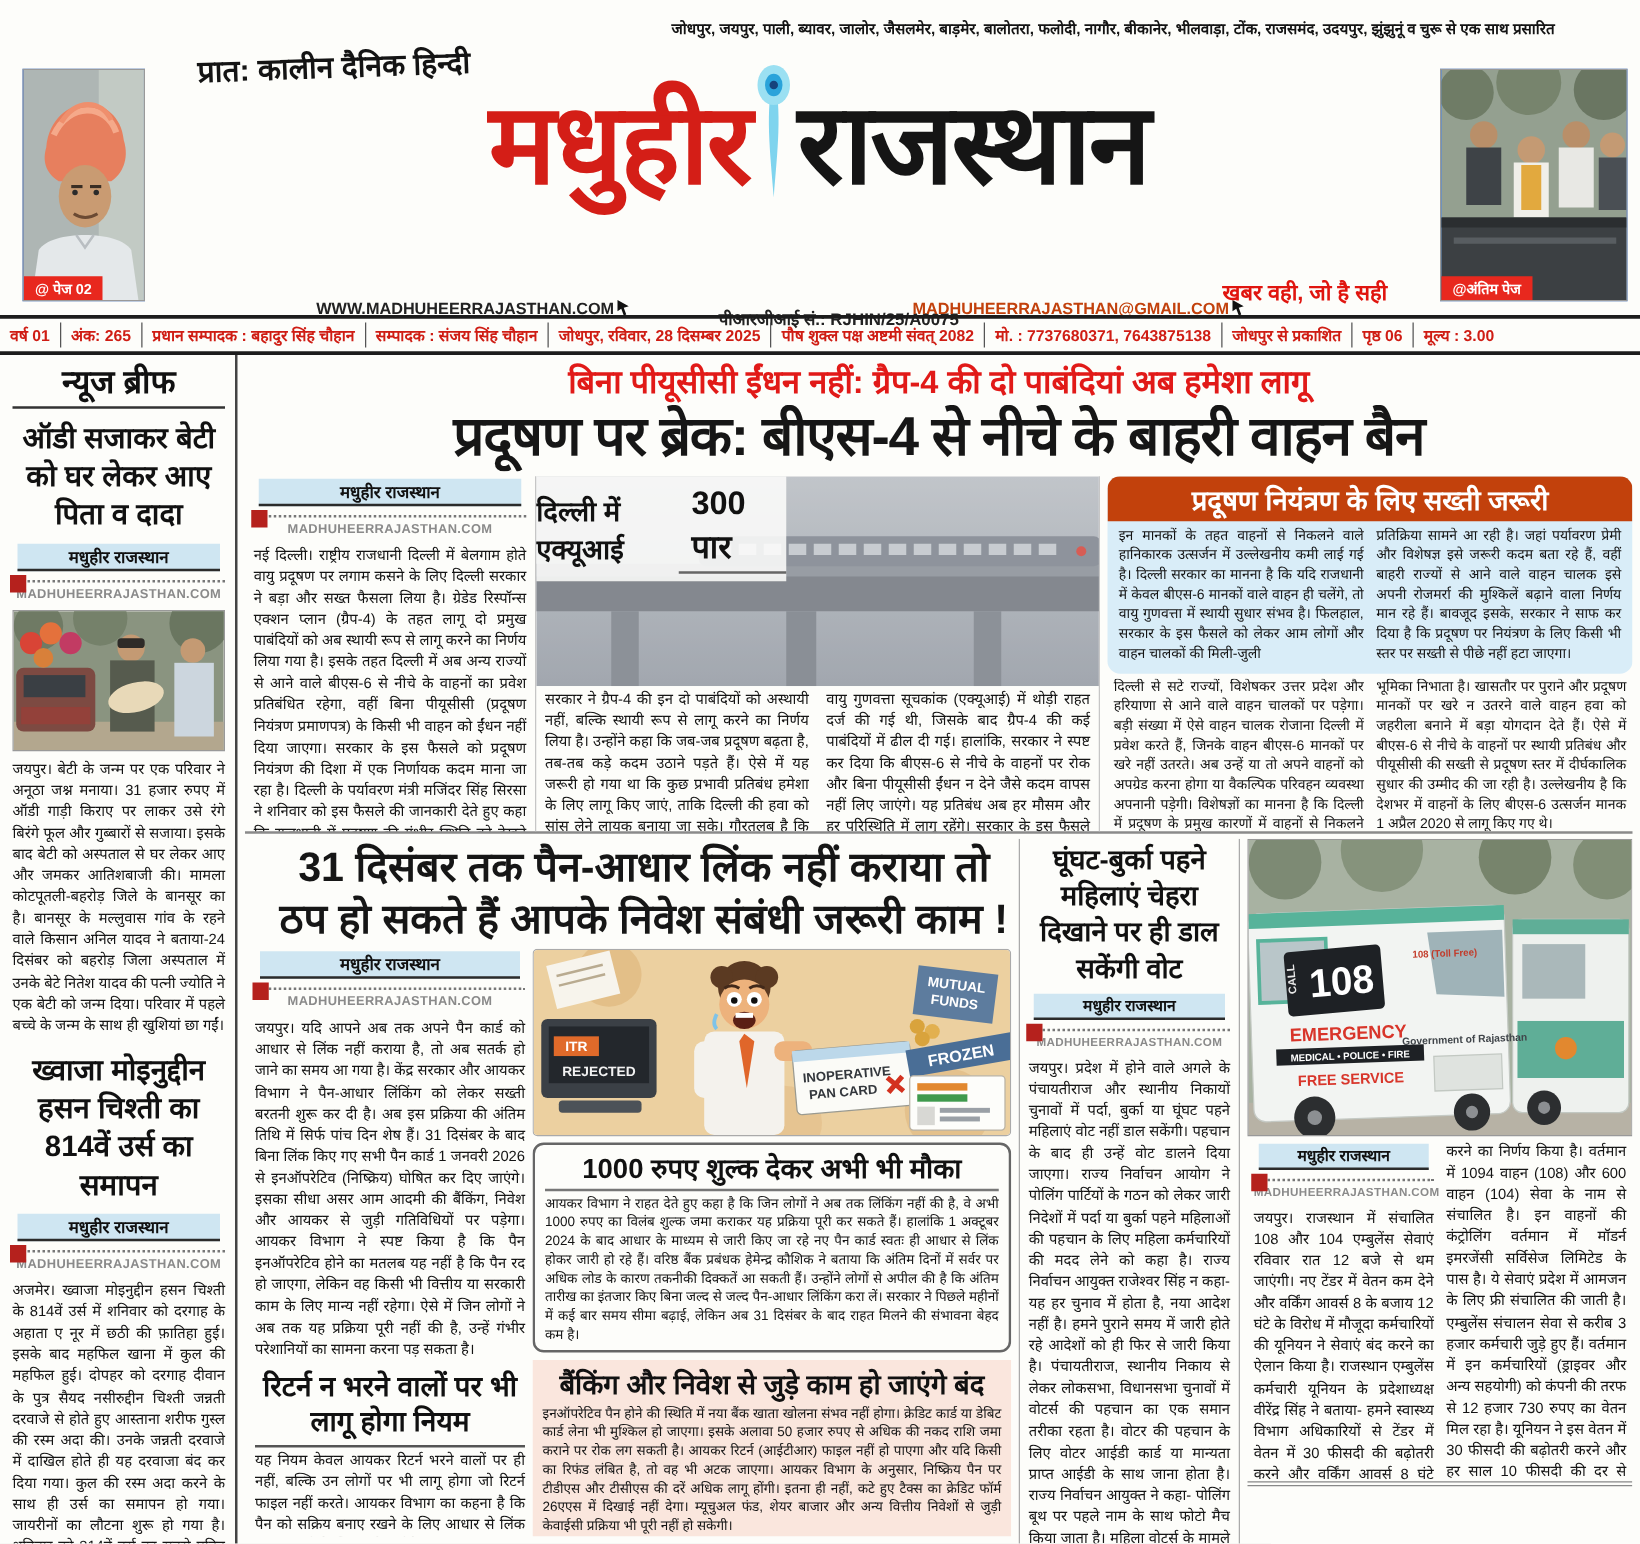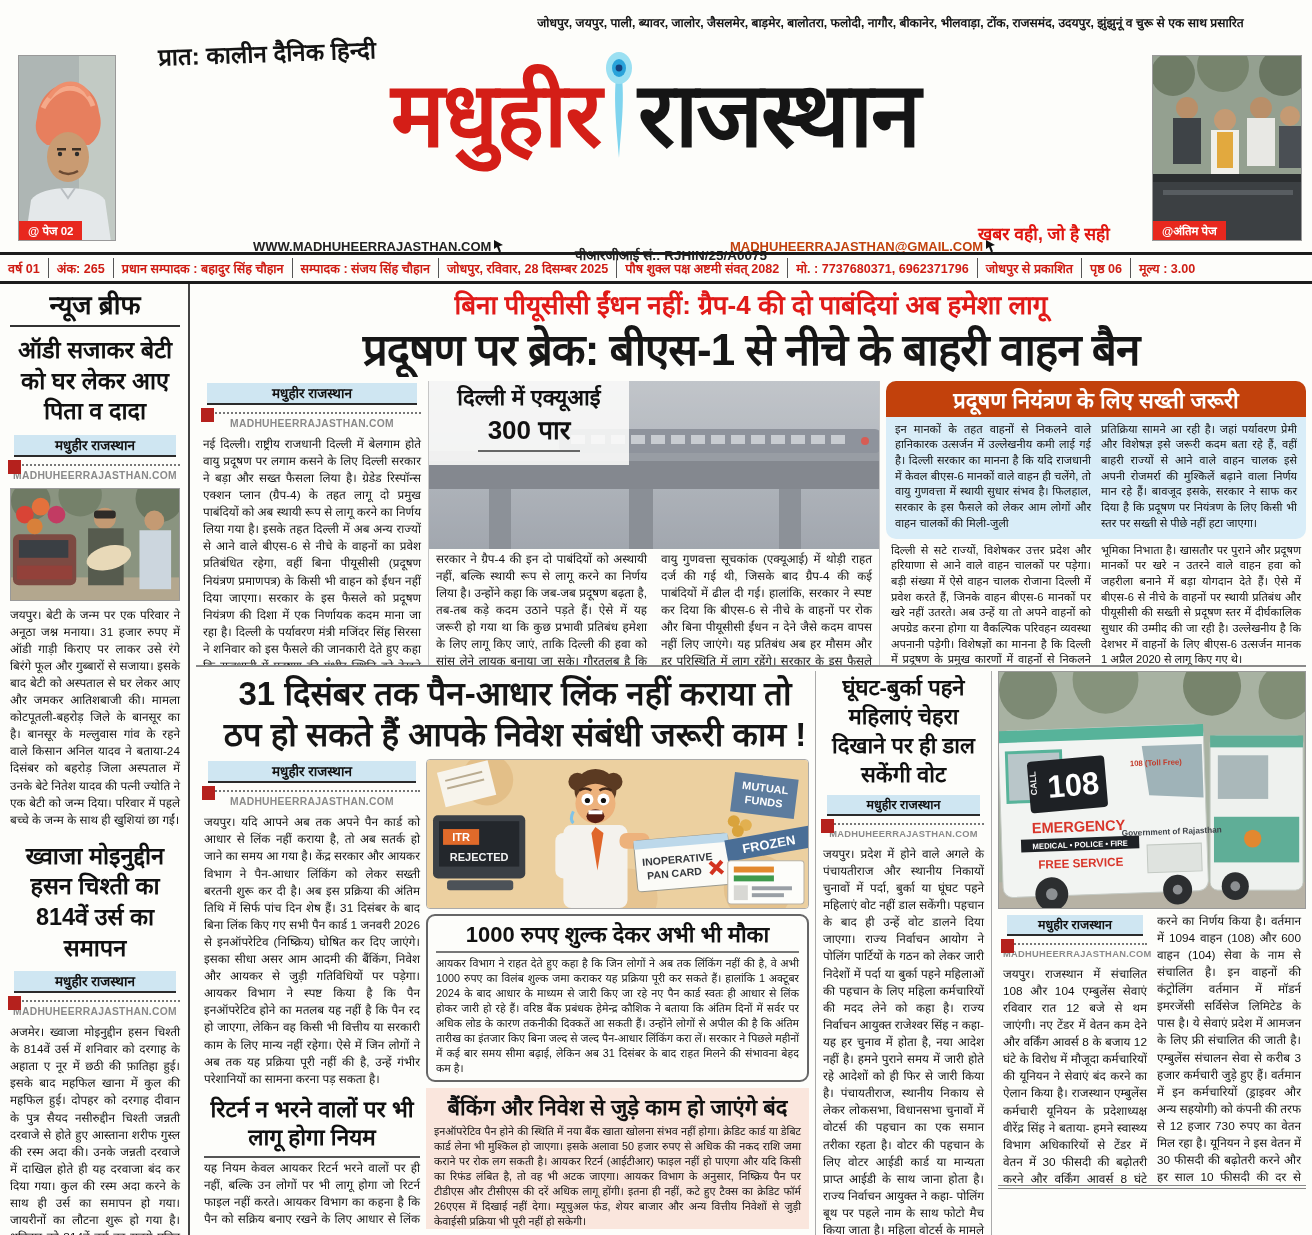--- a/index.html
+++ b/index.html
@@ -50,21 +50,21 @@
 
   
   .main { flex:1; padding:0 6px; overflow:hidden; }
   .kicker { text-align:center; color:#e11a18; font-size:26px; font-weight:800; margin:2px 0 2px; }
   .lead-headline { text-align:center; font-size:44px; font-weight:800; letter-spacing:-1px; line-height:1.2; color:#161616; white-space:nowrap; overflow:hidden; }
 
   .lead-row { display:flex; height:286px; border-bottom:2px solid #8a8a8a; margin-top:4px; }
   .lead-c1 { width:232px; flex:none; padding:0 7px; overflow:hidden; }
   .lead-mid { width:452px; flex:none; border-left:1px solid #c6c6c6; border-right:1px solid #c6c6c6; padding:0 0 0 0; overflow:hidden; }
   .aqi-wrap { position:relative; height:168px; overflow:hidden; }
-  .aqi-cap { position:absolute; top:0; left:0; width:200px; height:84px; background:rgba(252,252,250,0.88); display:flex; flex-direction:column; align-items:center; }
+  .aqi-cap { position:absolute; top:0; left:0; width:200px; height:84px; background:rgba(252,252,250,0.88); display:flex; flex-direction:row; align-items:center; justify-content:center; }
   .aqi-cap .l1 { font-size:22px; font-weight:800; }
   .aqi-cap .l2 { font-size:26px; font-weight:800; border-bottom:2px solid #666; padding:0 10px 3px; }
   .lead-mid-cols { display:flex; height:116px; overflow:hidden; margin-top:2px; }
   .lead-mid-cols > div { width:50%; padding:0 7px; overflow:hidden; }
   .lead-right { flex:1; padding-left:6px; overflow:hidden; }
   .blue-box { background:#d9edf8; border-radius:10px; overflow:hidden; }
   .blue-title { background:#c2410c; color:#fff; text-align:center; font-size:22px; font-weight:800; padding:3px 0; }
   .blue-cols { display:flex; padding:5px 4px 7px; }
   .blue-cols > div { width:50%; padding:0 5px; overflow:hidden; }
   .below-cols { display:flex; margin-top:4px; height:122px; overflow:hidden; }
@@ -172,21 +172,21 @@
     <span>अंक: 265</span>
       <span class="ib-sep"></span>
     <span>प्रधान सम्पादक : बहादुर सिंह चौहान</span>
       <span class="ib-sep"></span>
     <span>सम्पादक : संजय सिंह चौहान</span>
       <span class="ib-sep"></span>
     <span>जोधपुर, रविवार, 28 दिसम्बर 2025</span>
       <span class="ib-sep"></span>
     <span>पौष शुक्ल पक्ष अष्टमी संवत् 2082</span>
       <span class="ib-sep"></span>
-    <span>मो. : 7737680371, 6962371796</span>
+    <span>मो. : 7737680371, 7643875138</span>
       <span class="ib-sep"></span>
     <span>जोधपुर से प्रकाशित</span>
       <span class="ib-sep"></span>
     <span>पृष्ठ 06</span>
       <span class="ib-sep"></span>
     <span>मूल्य : 3.00</span>
   </div>
 
   <div class="content">
 
@@ -229,21 +229,21 @@
         <div class="byline-rule">
             <span class="red-sq"></span>
           </div>
         <div class="byline-site">MADHUHEERRAJASTHAN.COM</div>
       </div>
       <div class="bt">अजमेर। ख्वाजा मोइनुद्दीन हसन चिश्ती के 814वें उर्स में शनिवार को दरगाह के अहाता ए नूर में छठी की फ़ातिहा हुई। इसके बाद महफिल खाना में कुल की महफिल हुई। दोपहर को दरगाह दीवान के पुत्र सैयद नसीरुद्दीन चिश्ती जन्नती दरवाजे से होते हुए आस्ताना शरीफ गुस्ल की रस्म अदा की। उनके जन्नती दरवाजे में दाखिल होते ही यह दरवाजा बंद कर दिया गया। कुल की रस्म अदा करने के साथ ही उर्स का समापन हो गया। जायरीनों का लौटना शुरू हो गया है। शनिवार को 814वें उर्स का सबसे पवित्र दिन छठी शरीफ मनाई गई। पूरी दरगाह सुबह से शाम तक रूहानी रंग में रंगी रही और जायरीनों की भीड़ ने इसे एक अनोखा आध्यात्मिक समंदर बना दिया। दरगाह दीवान के पुत्र ने महफिल खाने में शाही महफिल सजाई। जिसमें मशहूर शाही कव्वालों ने अपनी मधुर आवाज में कव्वाली पेश की। बाद में कुल की रस्म अदा की। इस रस्म में बड़ी संख्या में</div>
     </div>
 
     <div class="main">
       <div class="kicker">बिना पीयूसीसी ईंधन नहीं: ग्रैप-4 की दो पाबंदियां अब हमेशा लागू</div>
-      <div class="lead-headline">प्रदूषण पर ब्रेक: बीएस-1 से नीचे के बाहरी वाहन बैन</div>
+      <div class="lead-headline">प्रदूषण पर ब्रेक: बीएस-4 से नीचे के बाहरी वाहन बैन</div>
 
       <div class="lead-row">
         <div class="lead-c1">
           <div class="byline">
             <div class="byline-strip">मधुहीर राजस्थान</div>
             <div class="byline-rule">
                 <span class="red-sq"></span>
               </div>
             <div class="byline-site">MADHUHEERRAJASTHAN.COM</div>
           </div>

